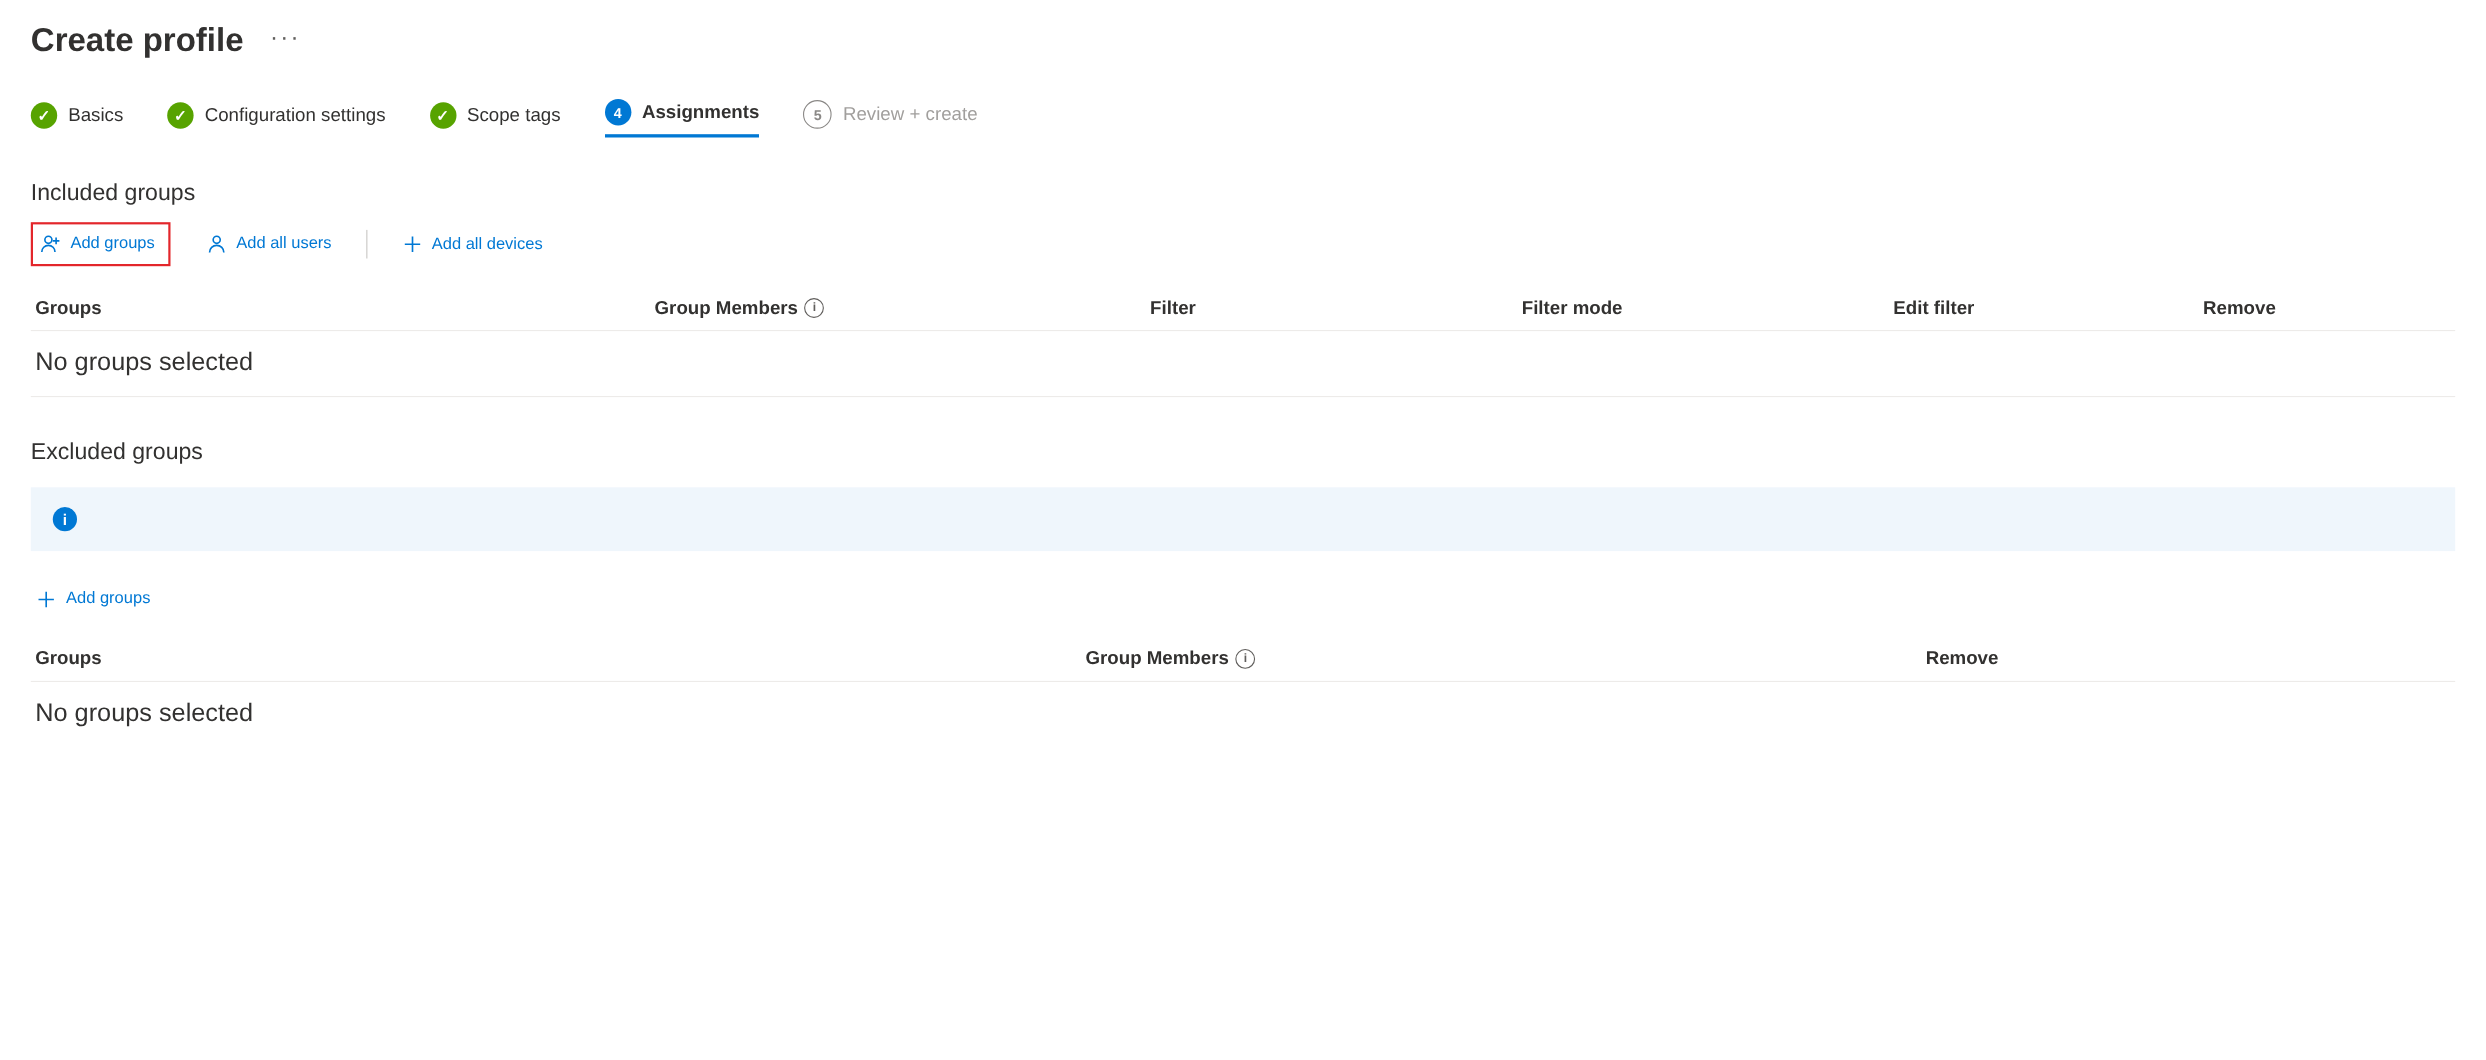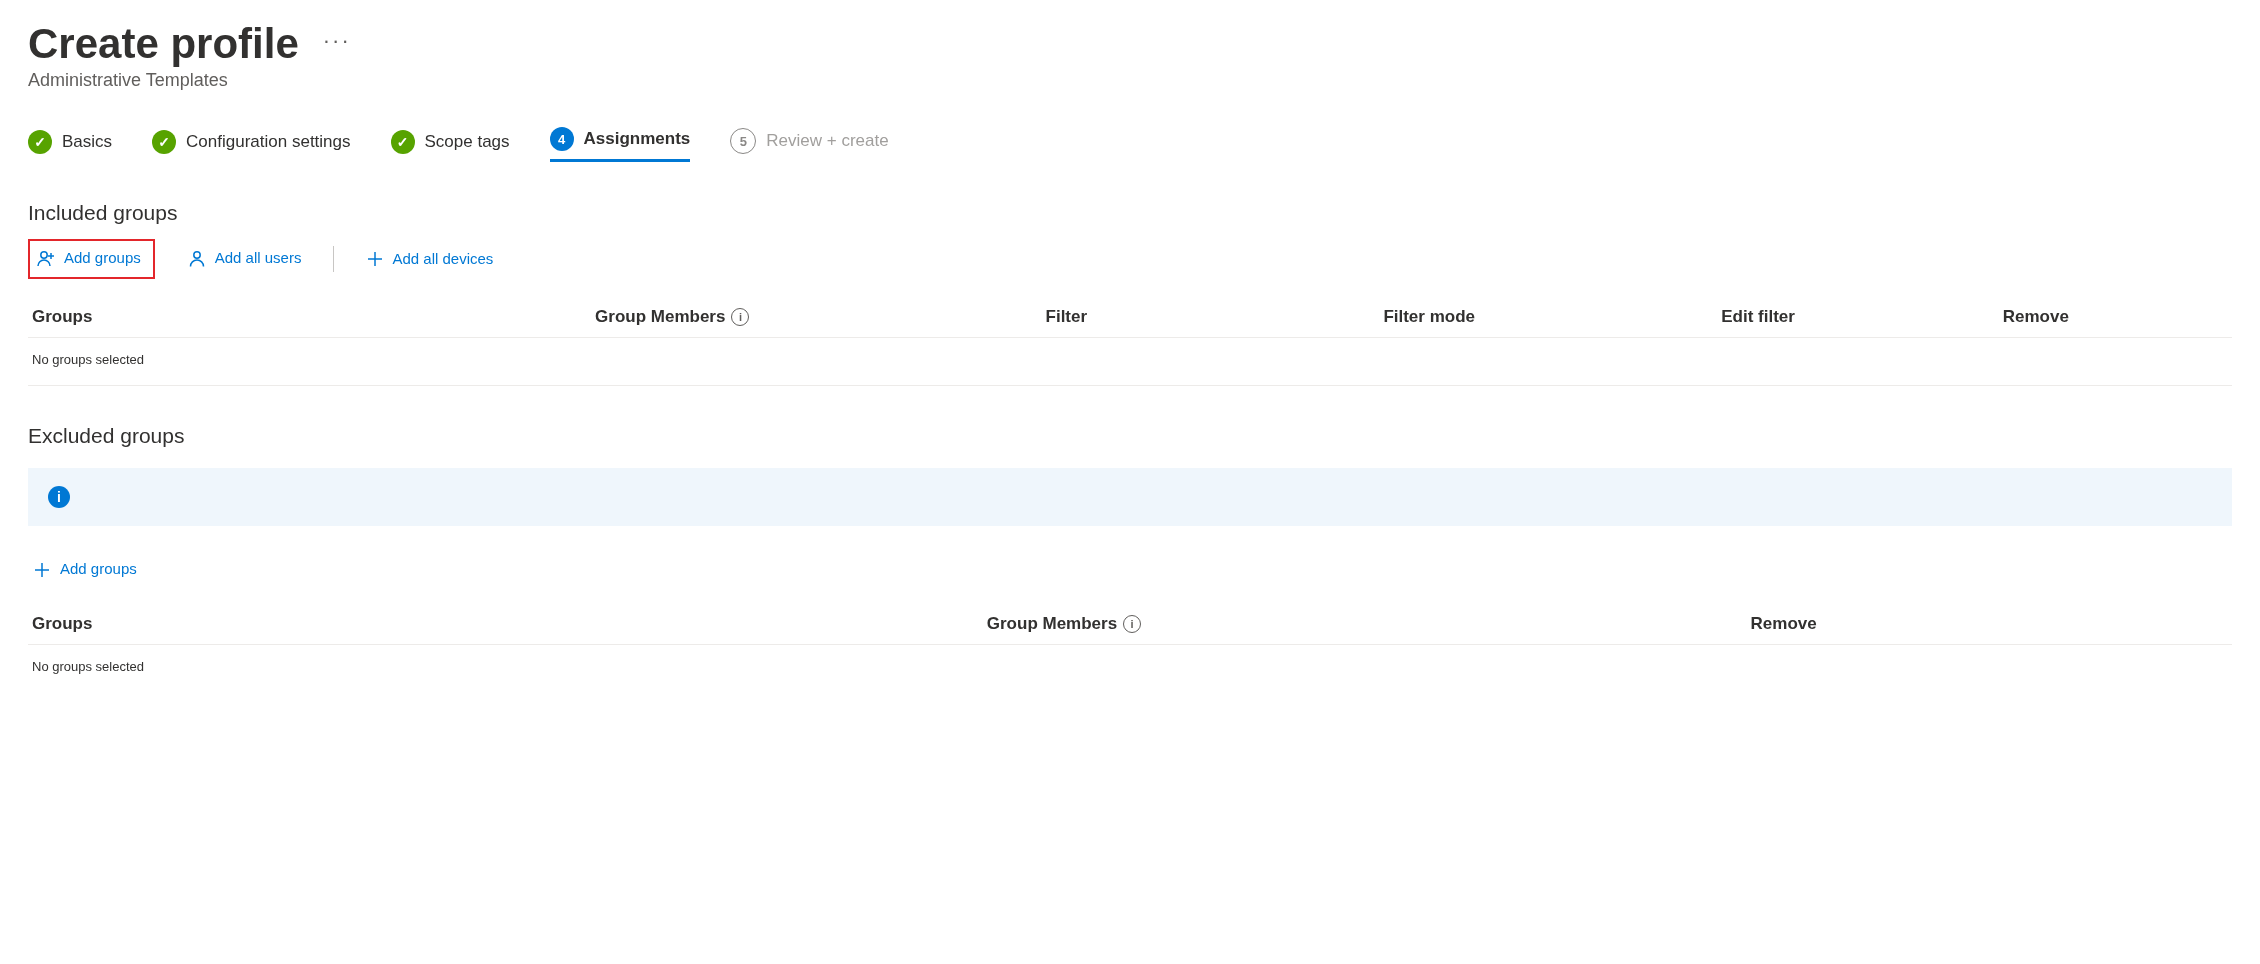--- a/index.html
+++ b/index.html
@@ -12,21 +12,21 @@
   }
   .page {
     padding: 20px 28px 40px 28px;
   }
   .title-row {
     display: flex;
     align-items: center;
     gap: 24px;
   }
   .page-title {
-    font-size: 42px;
+    font-size: 30px;
     font-weight: 600;
   }
   .more-dots {
     font-size: 22px;
     letter-spacing: 2px;
     color: #605e5c;
     cursor: pointer;
     padding-bottom: 6px;
   }
   .subtitle {
@@ -160,21 +160,21 @@
     border: 1px solid #605e5c;
     border-radius: 50%;
     display: inline-flex;
     align-items: center;
     justify-content: center;
     font-size: 11px;
     color: #605e5c;
   }
   .no-rows {
     padding: 14px 4px 0 4px;
-    font-size: 13px;
+    font-size: 23px;
     color: #323130;
     border-bottom: 1px solid #edebe9;
     padding-bottom: 18px;
   }
   .no-rows.noborder {
     border-bottom: none;
   }
 
   .info-banner {
     background: #eff6fc;
@@ -206,21 +206,20 @@
 </style>
 </head>
 <body>
 
 <div class="page">
 
   <div class="title-row">
     <div class="page-title">Create profile</div>
     <div class="more-dots">···</div>
   </div>
-  <div class="subtitle">Administrative Templates</div>
 
   <div class="steps-row">
     <div class="step">
       <span class="circle done"></span>
       <span class="step-label">Basics</span>
     </div>
     <div class="step">
       <span class="circle done"></span>
       <span class="step-label">Configuration settings</span>
     </div>

